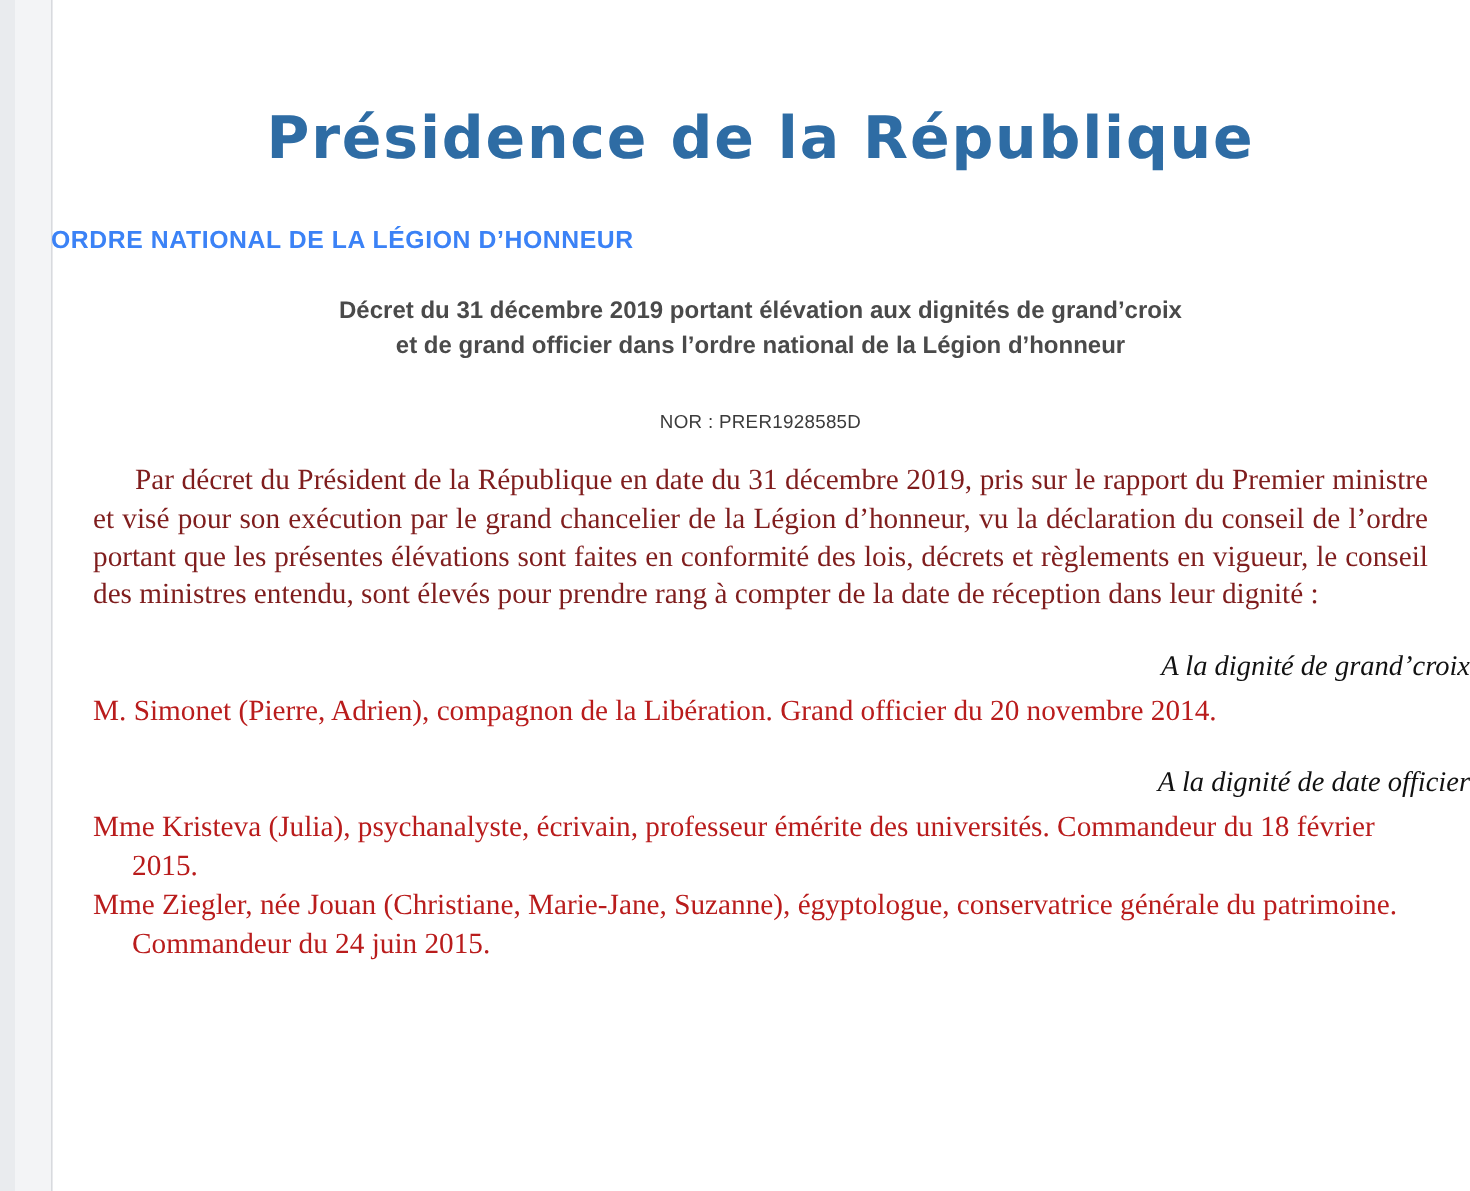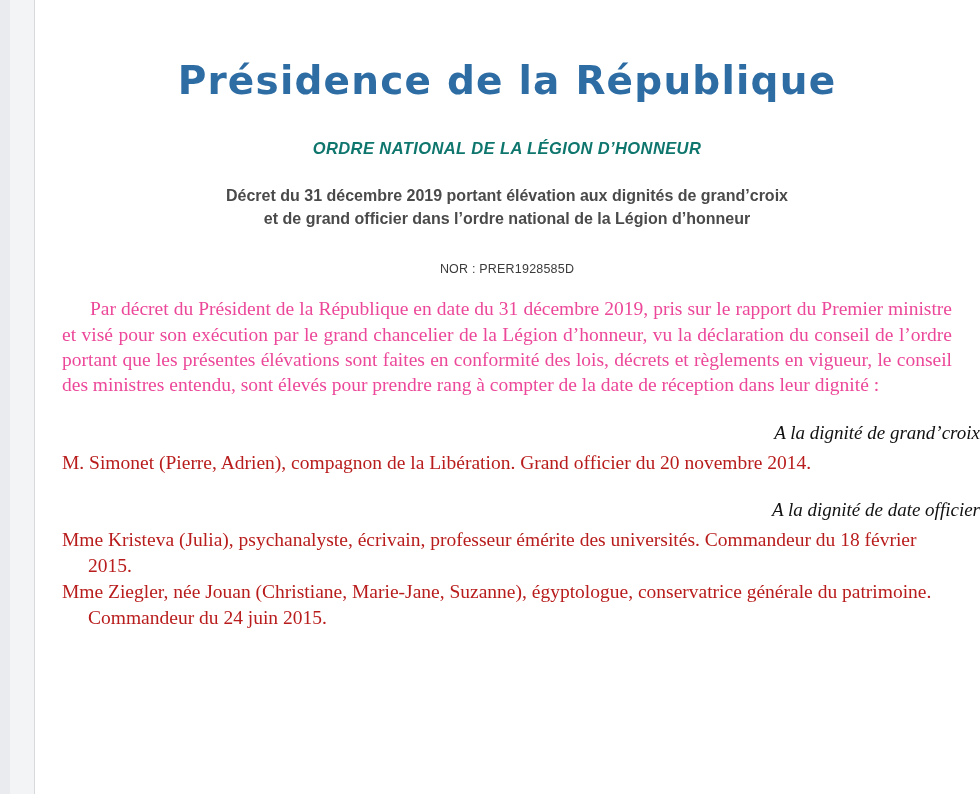--- a/index.html
+++ b/index.html
@@ -33,43 +33,42 @@
     position: absolute;
     left: 0;
     top: 0;
     width: 10px;
     height: 794px;
     background: #e9ebee;
   }
   .content {
     position: absolute;
     left: 34px;
-    top: 4px;
+    top: 16px;
     width: 946px;
     height: 675px;
   }
   .masthead {
     text-align: center;
     color: #2e6ca4;
     font-family: "DejaVu Sans", sans-serif;
     font-weight: bold;
     font-size: 39px;
     letter-spacing: 1.2px;
     margin-top: 56px;
     line-height: 1.1;
   }
   .subtitle {
-    text-align: center;
-    color: #0f766e;
+    text-align: left;
+    color: #3b82f6;
     font-family: "Liberation Sans", sans-serif;
     font-weight: bold;
     font-size: 16.5px;
     letter-spacing: 0.4px;
     margin-top: 36px;
-    font-style: italic;
   }
   .decree-title {
     text-align: center;
     color: #4a4a4a;
     font-family: "Liberation Sans", sans-serif;
     font-weight: bold;
     font-size: 16px;
     line-height: 1.45;
     margin-top: 26px;
     padding: 0 111px;
@@ -81,21 +80,21 @@
     font-size: 12.5px;
     margin-top: 32px;
     letter-spacing: 0.2px;
   }
   .nor .nor-label { font-weight: normal; }
   .body-text {
     margin-top: 20px;
     padding: 0 28px 0 28px;
     font-size: 19.5px;
     line-height: 1.3;
-    color: #ec4899;
+    color: #7f1d1d;
     text-align: justify;
   }
   .body-text p {
     margin: 0;
     text-indent: 28px;
   }
   .dignity-heading {
     text-align: right;
     font-style: italic;
     font-size: 19px;

